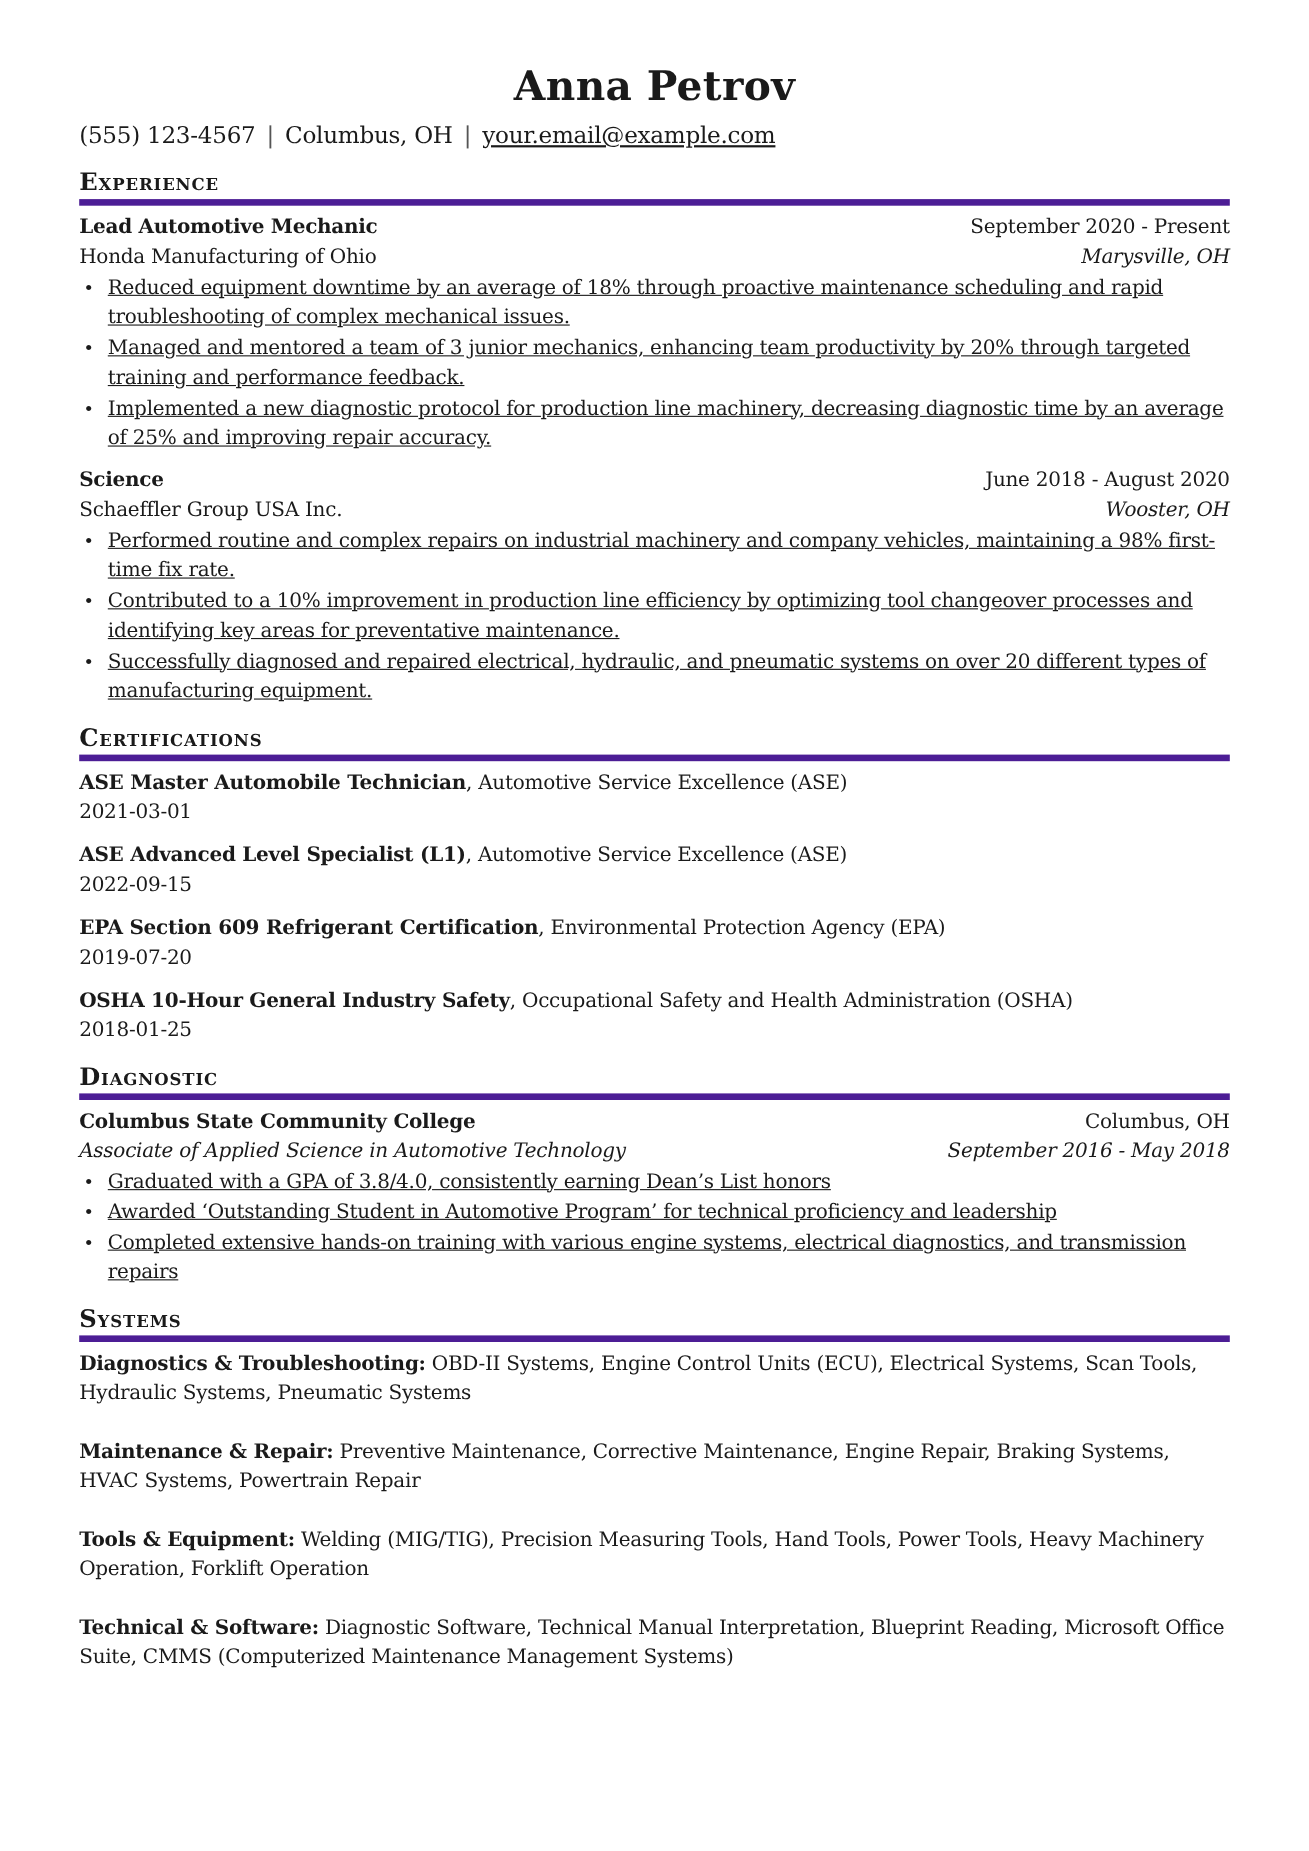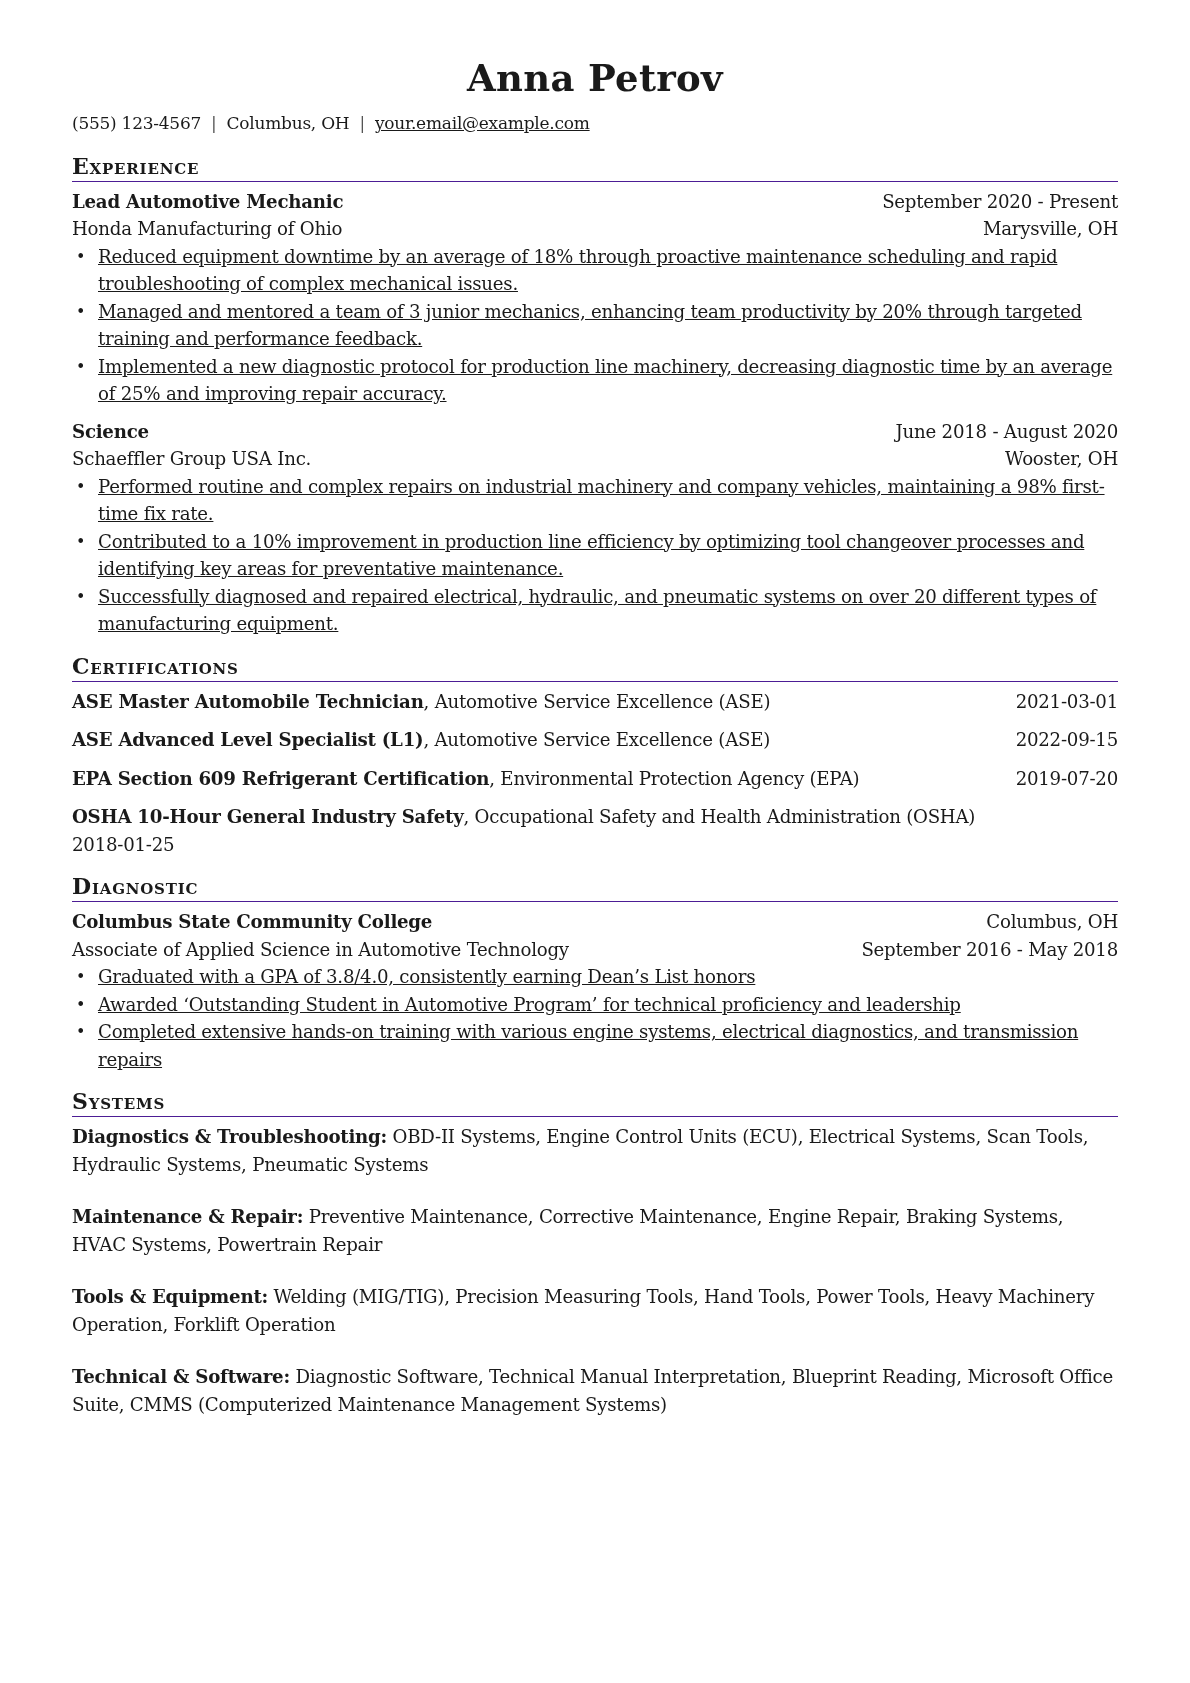--- a/index.html
+++ b/index.html
@@ -3,37 +3,37 @@
 <meta charset="utf-8">
 <style>
   html, body { margin: 0; padding: 0; background: #ffffff; }
   body {
     width: 1190px; height: 1683px; position: relative; overflow: hidden;
     font-family: "DejaVu Serif", "Liberation Serif", serif;
     color: #1a1a1a;
   }
   .page { position: absolute; left: 72px; top: 56px; width: 1046px; font-size: 18.2px; line-height: 27.5px; letter-spacing: -0.25px; }
   .name { font-size: 37px; font-weight: bold; line-height: 44px; margin: 0; letter-spacing: 0.3px; text-align: center; }
-  .contact { margin-top: 10px; font-size: 17px; }
+  .contact { margin-top: 10px; font-size: 21px; }
   .contact .sep { color: #555; margin: 0 10px; }
   .contact .email { text-decoration: underline; color: #1a1a1a; }
   .section-title {
     font-variant: small-caps; font-weight: bold; font-size: 22px; letter-spacing: 0.8px;
     line-height: 28px; margin-top: 14px; padding-bottom: 1px;
-    border-bottom: 1px solid #4c1d95;
+    border-bottom: 6px solid #4c1d95;
   }
   .entry { margin-top: 6px; }
   .entry + .entry { margin-top: 10px; }
   .row { display: flex; justify-content: space-between; }
   .b { font-weight: bold; }
-  .i { }
+  .i { font-style: italic; }
   ul { margin: 0; padding: 0 0 0 26px; list-style: none; text-decoration: underline; }
   ul li { position: relative; }
   ul li::before { content: "\2022"; position: absolute; left: -22px; top: 0; font-size: 16px; }
-  .cert { display: flex; justify-content: space-between; margin-top: 11px; }
+  .cert { display: flex; justify-content: space-between; margin-top: 11px; flex-direction: column; }
   .cert:first-of-type { margin-top: 6px; }
   .cert.wrap { display: block; }
   .skill { margin-top: 25px; }
   .skill:first-of-type { margin-top: 6px; }
 </style>
 </head>
 <body>
 
 <div class="page">
 

